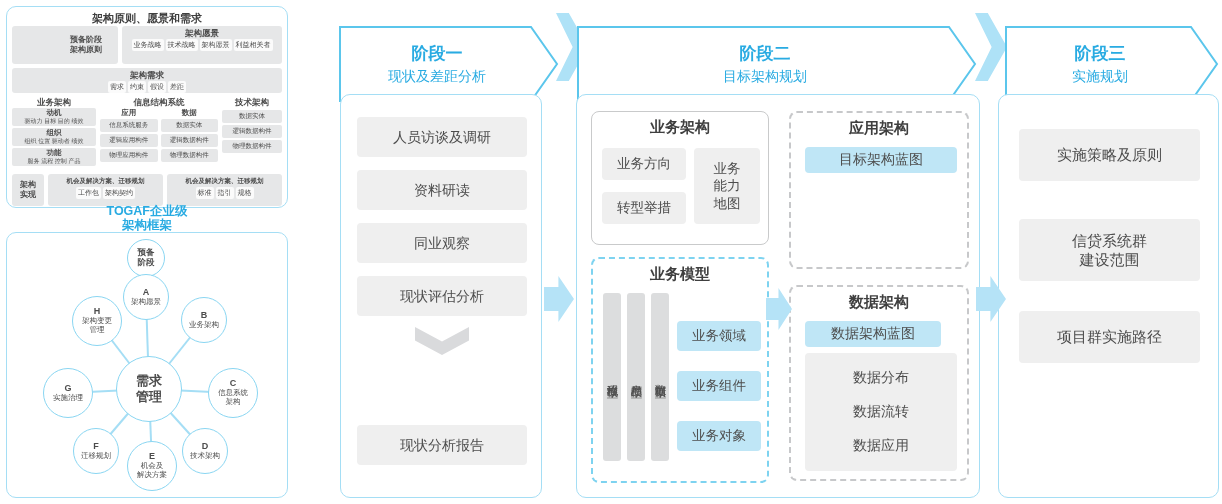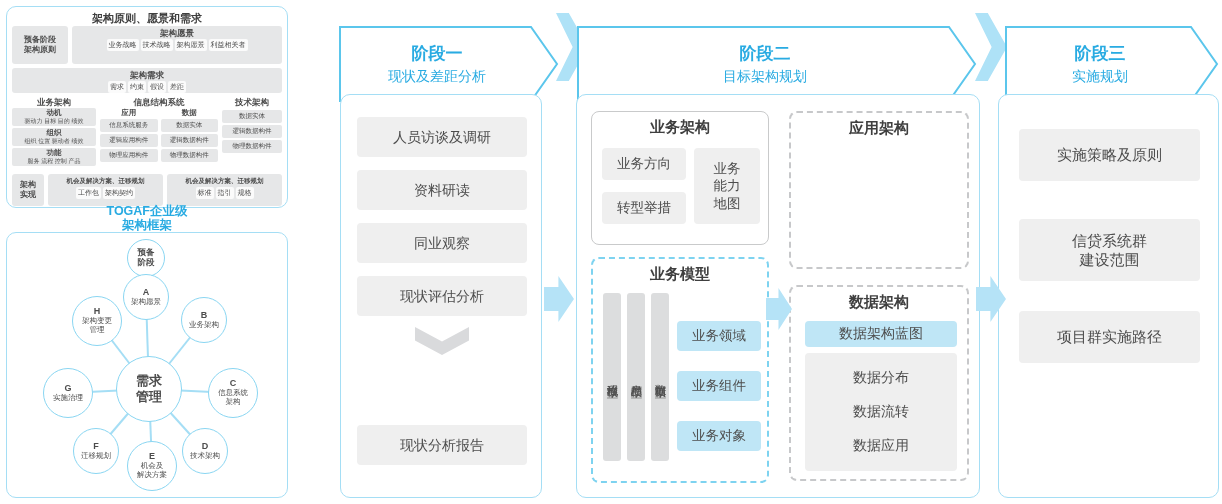--- a/index.html
+++ b/index.html
@@ -6,21 +6,21 @@
   body{font-family:"Liberation Sans","DejaVu Sans",sans-serif;color:#4D4D4D;}
   .stage{position:relative;width:1222px;height:504px;background:#fff;overflow:hidden;}
   .abs{position:absolute;}
   .panel{position:absolute;background:#fff;border:1px solid #A5DEF5;border-radius:10px;box-sizing:border-box;}
 
   
   .top-panel{left:6px;top:6px;width:282px;height:202px;padding:4px 5px;overflow:hidden;}
   .tp-title{font-size:11px;font-weight:bold;text-align:center;color:#3f3f3f;height:14px;line-height:14px;}
   .tp-row1{display:flex;gap:4px;height:38px;margin-top:1px;}
   .gmini{background:#E6E7E8;border-radius:3px;display:flex;align-items:center;justify-content:center;text-align:center;font-size:8px;font-weight:bold;white-space:pre-line;line-height:1.2;}
-  .prepbox{width:56px;}
+  .prepbox{width:64px;padding-left:42px;}
   .gwrap{background:#E6E7E8;border-radius:3px;padding:2px 2px;box-sizing:border-box;}
   .gw-title{font-size:8.5px;font-weight:bold;text-align:center;line-height:10px;}
   .gw-title.sm{font-size:6.5px;white-space:nowrap;overflow:hidden;}
   .gw-items{display:flex;gap:2px;justify-content:center;margin-top:1px;}
   .wmini{background:#FBFBFB;border-radius:2px;font-size:7px;padding:1px 2px;white-space:nowrap;}
   .req{height:25px;margin-top:4px;}
   .tp-row3{display:flex;gap:4px;margin-top:4px;height:74px;}
   .col-t{font-size:8.5px;font-weight:bold;text-align:center;height:11px;line-height:11px;}
   .grp{background:#E6E7E8;border-radius:2px;margin-bottom:2px;padding:1px 0;text-align:center;overflow:hidden;}
   .grp-name{display:block;font-size:7.5px;font-weight:bold;line-height:8px;}
@@ -288,25 +288,26 @@
       <div class="vbar" style="left:58px;top:34px;width:18px;height:168px">
           <span>数据模型</span>
         </div>
       <div class="bluebox" style="left:84px;top:62px;width:84px;height:30px">业务领域</div>
       <div class="bluebox" style="left:84px;top:112px;width:84px;height:30px">业务组件</div>
       <div class="bluebox" style="left:84px;top:162px;width:84px;height:30px">业务对象</div>
     </div>
 
     <div class="subpanel sp-dash-gray" style="left:212px;top:16px;width:180px;height:158px">
       <div class="sp-title">应用架构</div>
+      <div class="bluebox" style="left:14px;top:34px;width:152px;height:26px;font-size:14px">目标架构蓝图</div>
     </div>
 
     <div class="subpanel sp-dash-gray" style="left:212px;top:190px;width:180px;height:196px">
       <div class="sp-title">数据架构</div>
-      <div class="bluebox" style="left:14px;top:34px;width:152px;height:26px;font-size:14px">数据架构蓝图</div>
+      <div class="bluebox" style="left:14px;top:34px;width:136px;height:26px;font-size:14px">数据架构蓝图</div>
       <div class="linesbox" style="left:14px;top:66px;width:152px;height:118px">
         <div>数据分布</div>
         <div>数据流转</div>
         <div>数据应用</div>
       </div>
     </div>
   </div>
 
   <div class="flow-arrow" style="left:766px;top:288px;width:26px;height:42px"></div>
   <div class="flow-arrow" style="left:976px;top:276px;width:30px;height:46px"></div>

